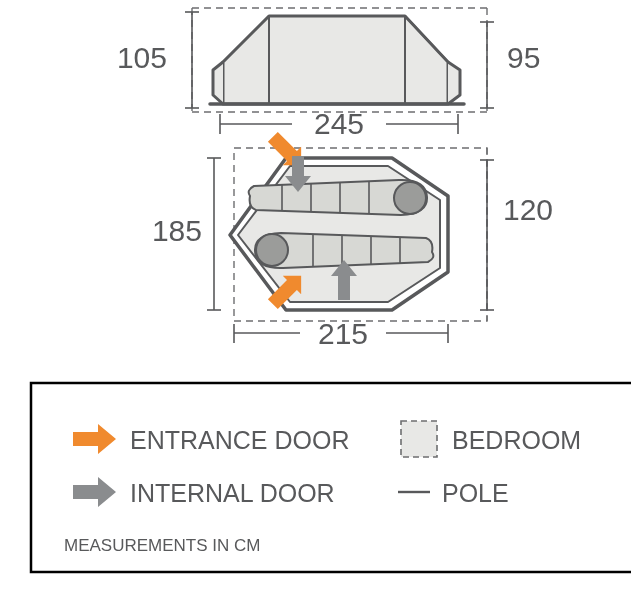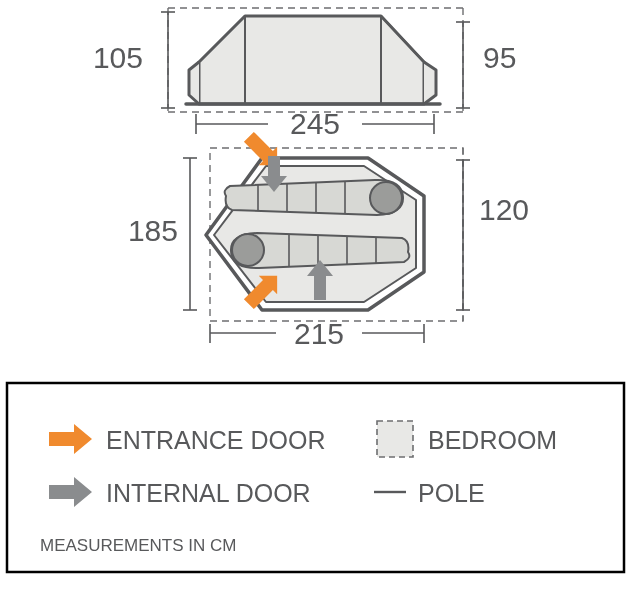--- a/index.html
+++ b/index.html
@@ -14,20 +14,21 @@
     color: #58595b;
     position: relative;
     overflow: hidden;
   }
   #diagram-root {
     position: absolute;
     left: 0;
     top: 0;
     width: 531px;
     height: 600px;
+    padding-left: 24px;
   }
   svg {
     display: block;
   }
   .dim-text {
     font-family: "Liberation Sans", sans-serif;
     font-size: 30px;
     fill: #58595b;
   }
   .legend-text {

